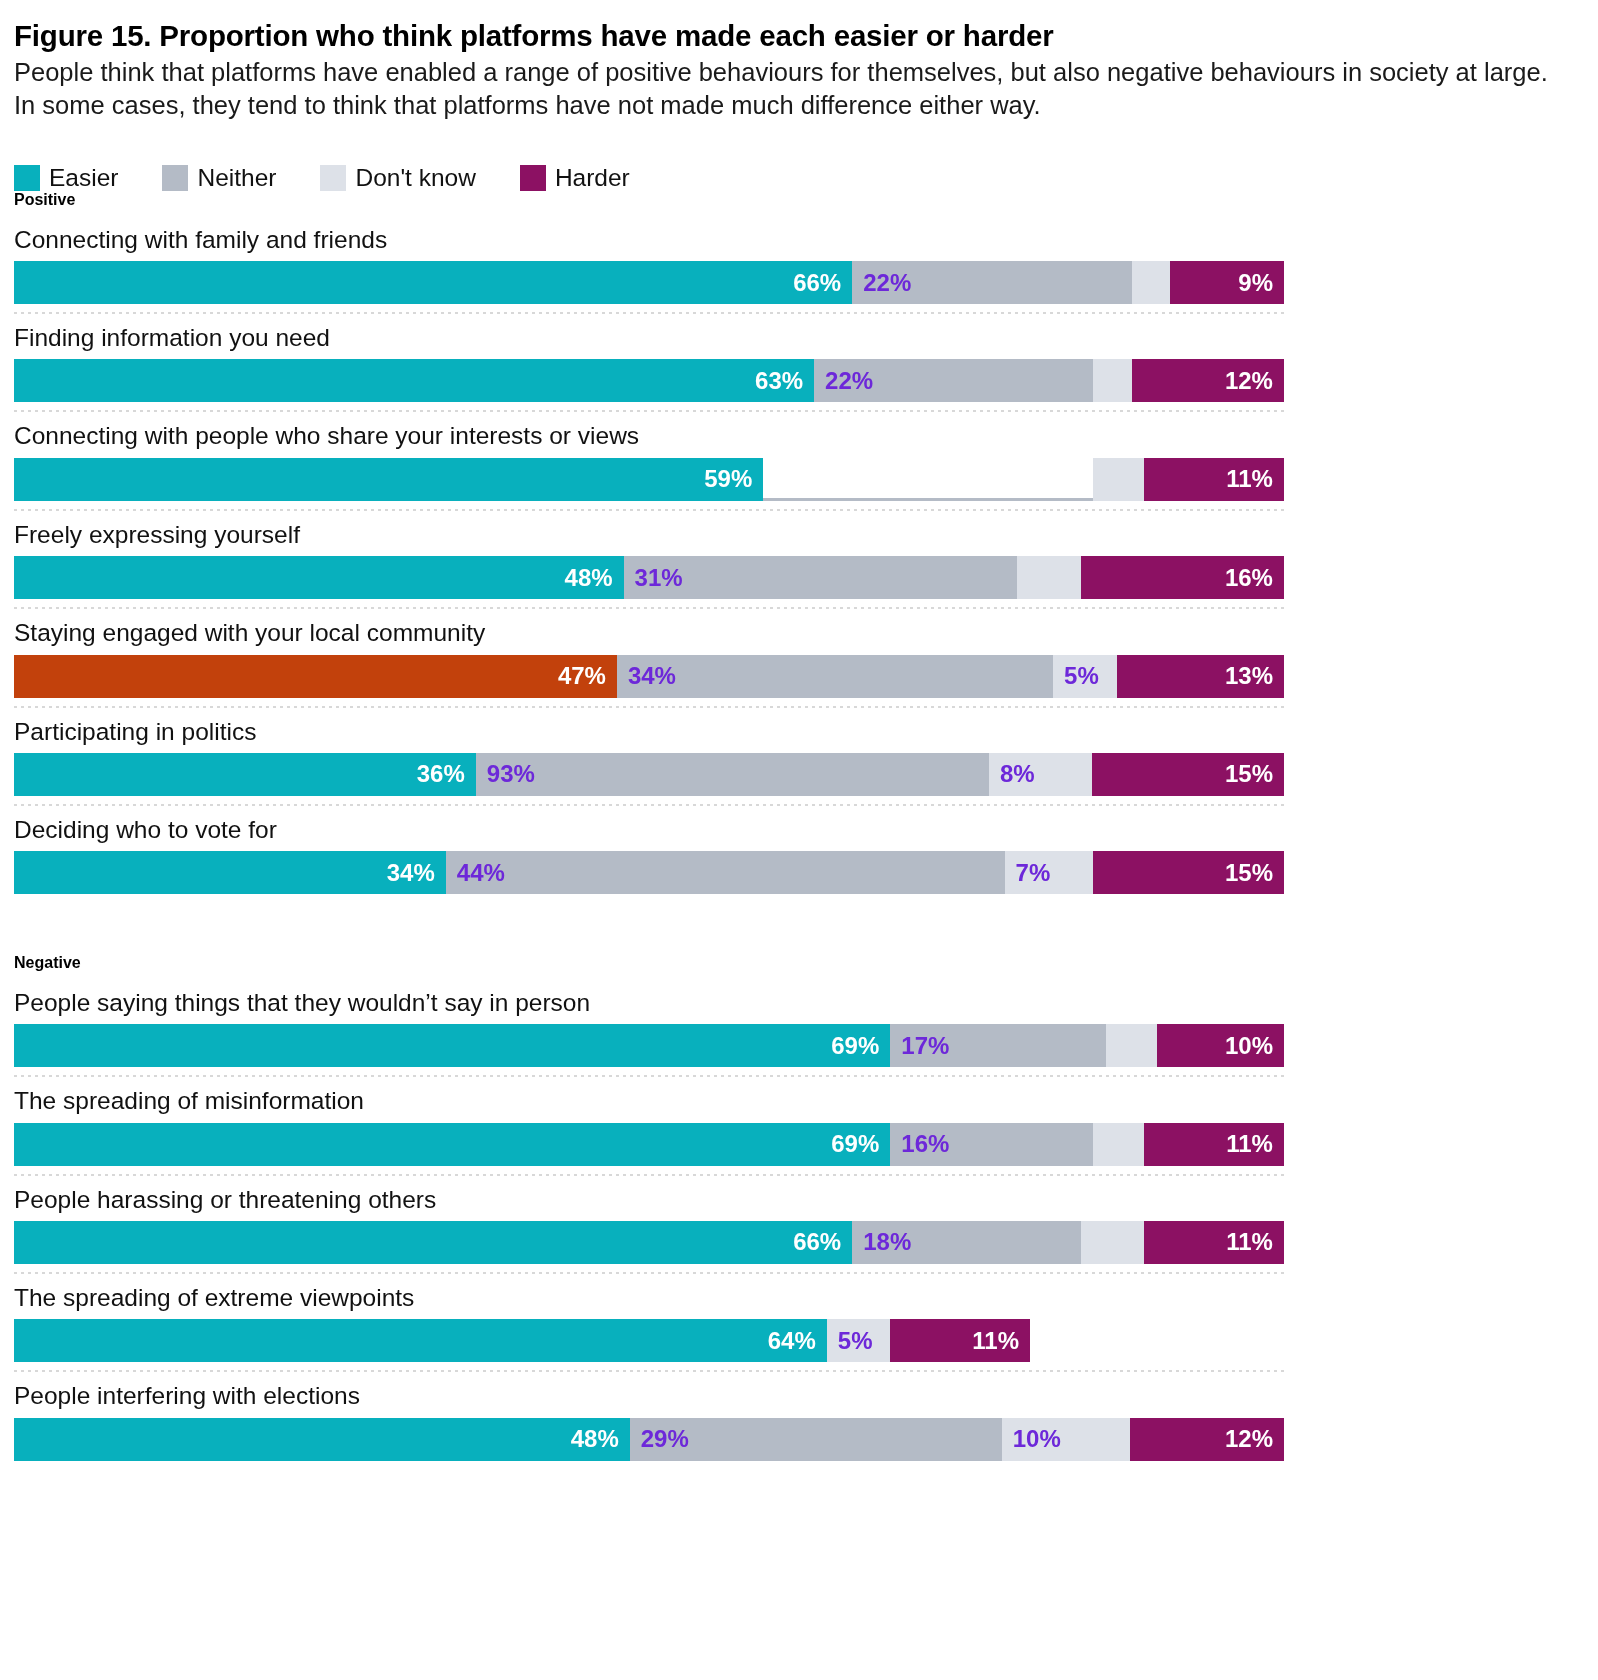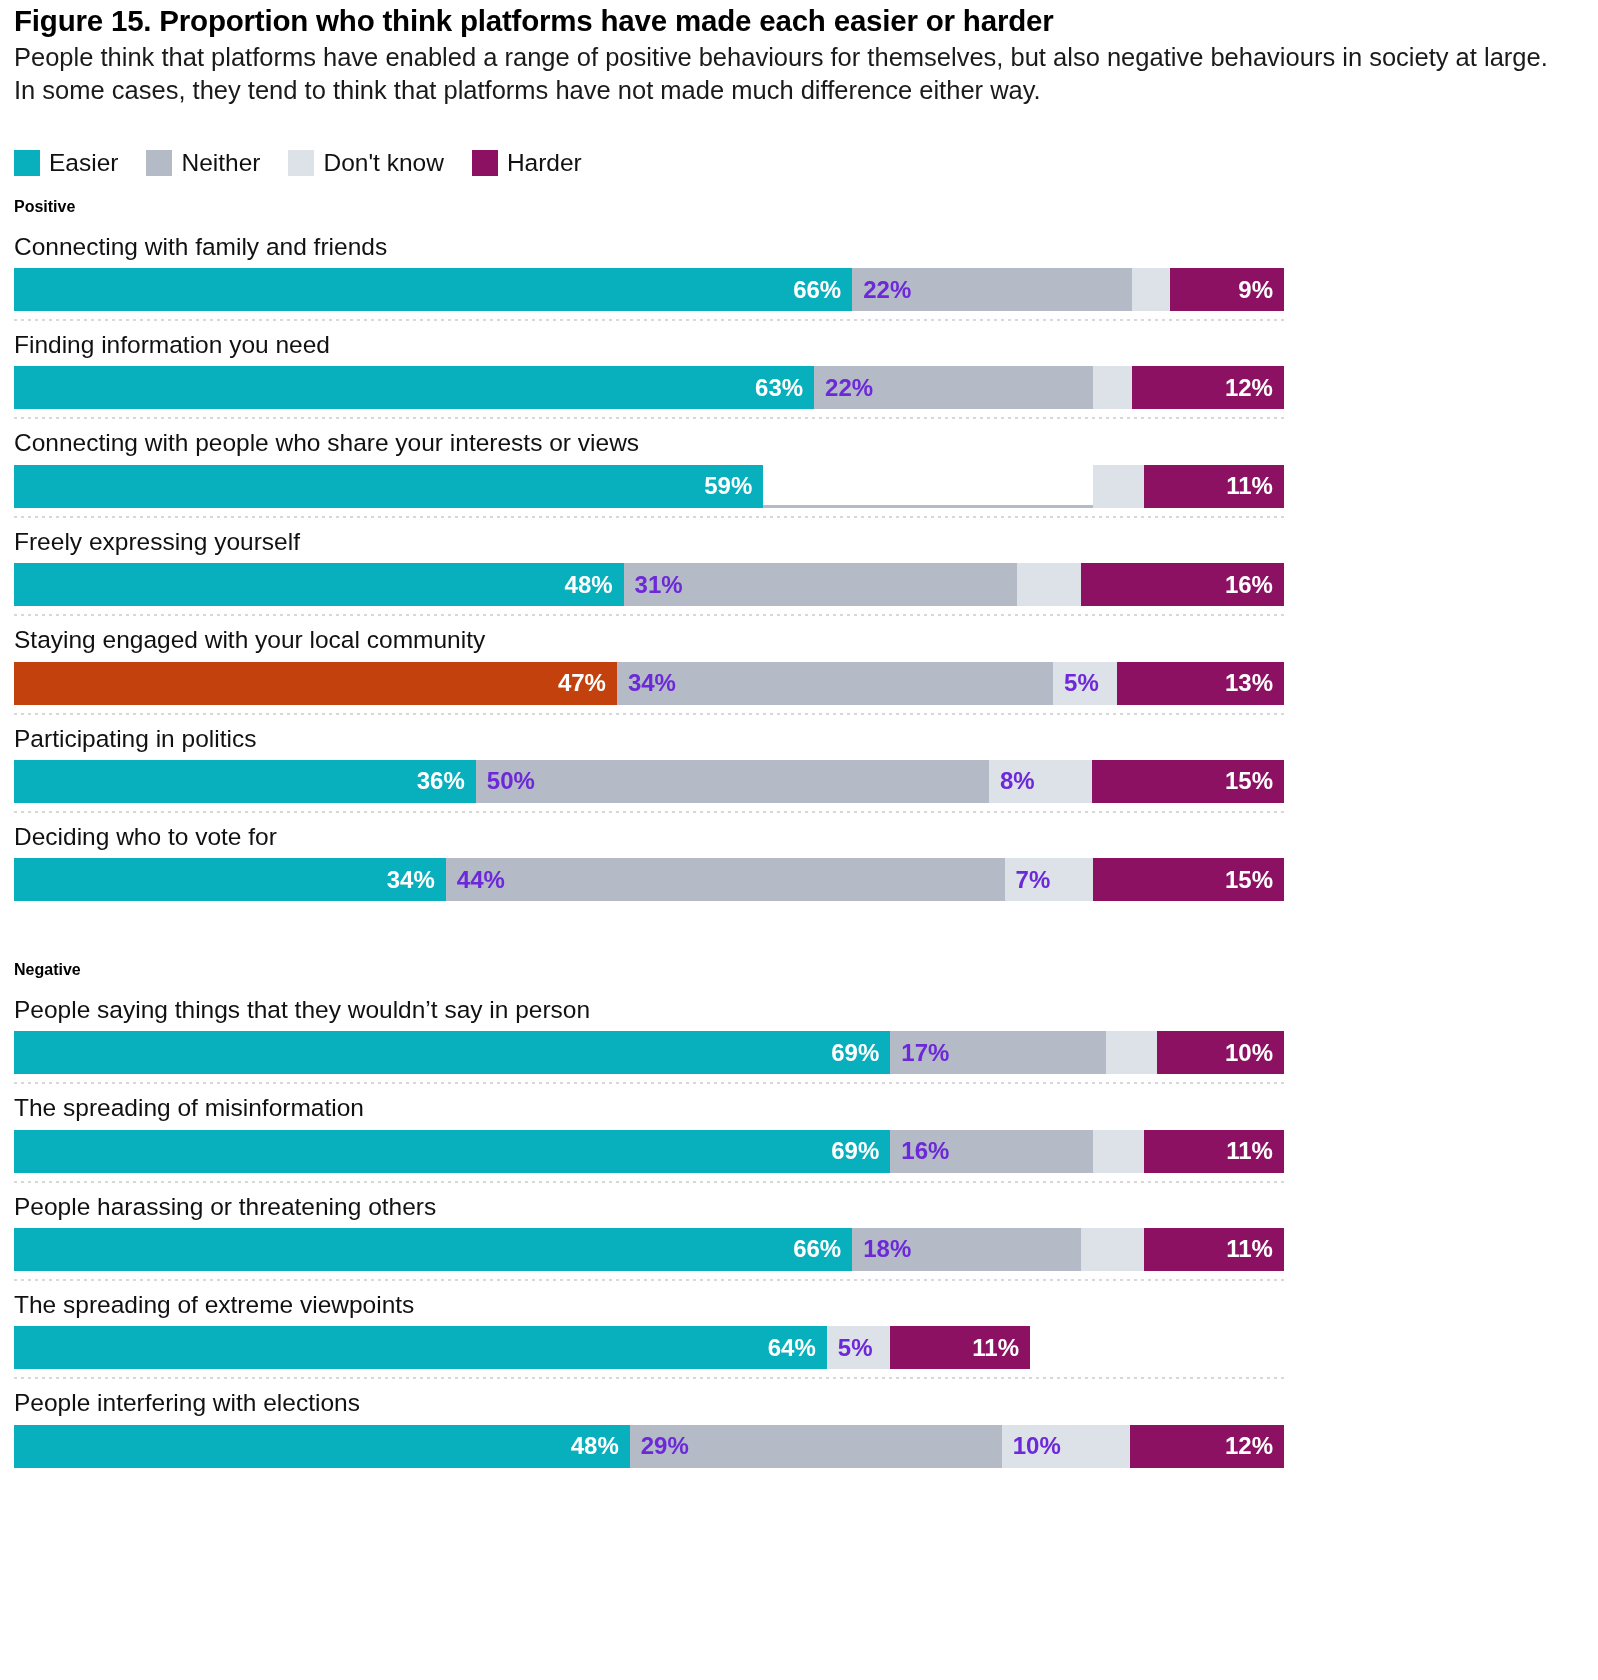--- a/index.html
+++ b/index.html
@@ -12,21 +12,21 @@
     height: 1680px;
     font-family: "Liberation Sans", sans-serif;
     color: #1a1a1a;
     overflow: hidden;
   }
   .page {
     position: relative;
     width: 1598px;
     height: 1680px;
     box-sizing: border-box;
-    padding: 3px 20px 0 14px;
+    padding: 18px 20px 0 14px;
   }
   .fig-title {
     font-size: 29.5px;
     font-weight: bold;
     letter-spacing: -0.2px;
     line-height: 1.22;
     color: #000000;
     margin: 0 0 2px 0;
   }
   .fig-subtitle {
@@ -34,22 +34,21 @@
     font-weight: normal;
     line-height: 1.28;
     color: #1a1a1a;
     margin: 0;
     max-width: 1560px;
   }
   .legend {
     display: flex;
     align-items: flex-end;
     margin-top: 44px;
-    margin-bottom: 22px;
-    gap: 0px;
+    gap: 16px;
   }
   .legend-item {
     display: flex;
     align-items: center;
     margin-right: 28px;
   }
   .legend-swatch {
     width: 26px;
     height: 26px;
     margin-right: 9px;
@@ -238,21 +237,21 @@
         </div>
         <div class="divider"></div>
       </div>
       <div class="row">
         <div class="row-label">Participating in politics</div>
         <div class="bar">
           <div class="seg seg-easier" style="background: rgb(8, 176, 189); width: 36.3636%;">
             <span class="seg-val val-light">36%</span>
           </div>
           <div class="seg seg-neither" style="background: rgb(180, 187, 198); width: 40.404%;">
-            <span class="seg-val val-dark">50%</span>
+            <span class="seg-val val-dark">93%</span>
           </div>
           <div class="seg seg-dk" style="background: rgb(221, 225, 232); width: 8.08081%;">
             <span class="seg-val val-dark">8%</span>
           </div>
           <div class="seg seg-harder" style="background: rgb(140, 17, 99); width: 15.1515%;">
             <span class="seg-val val-light">15%</span>
           </div>
         </div>
         <div class="divider"></div>
       </div>

